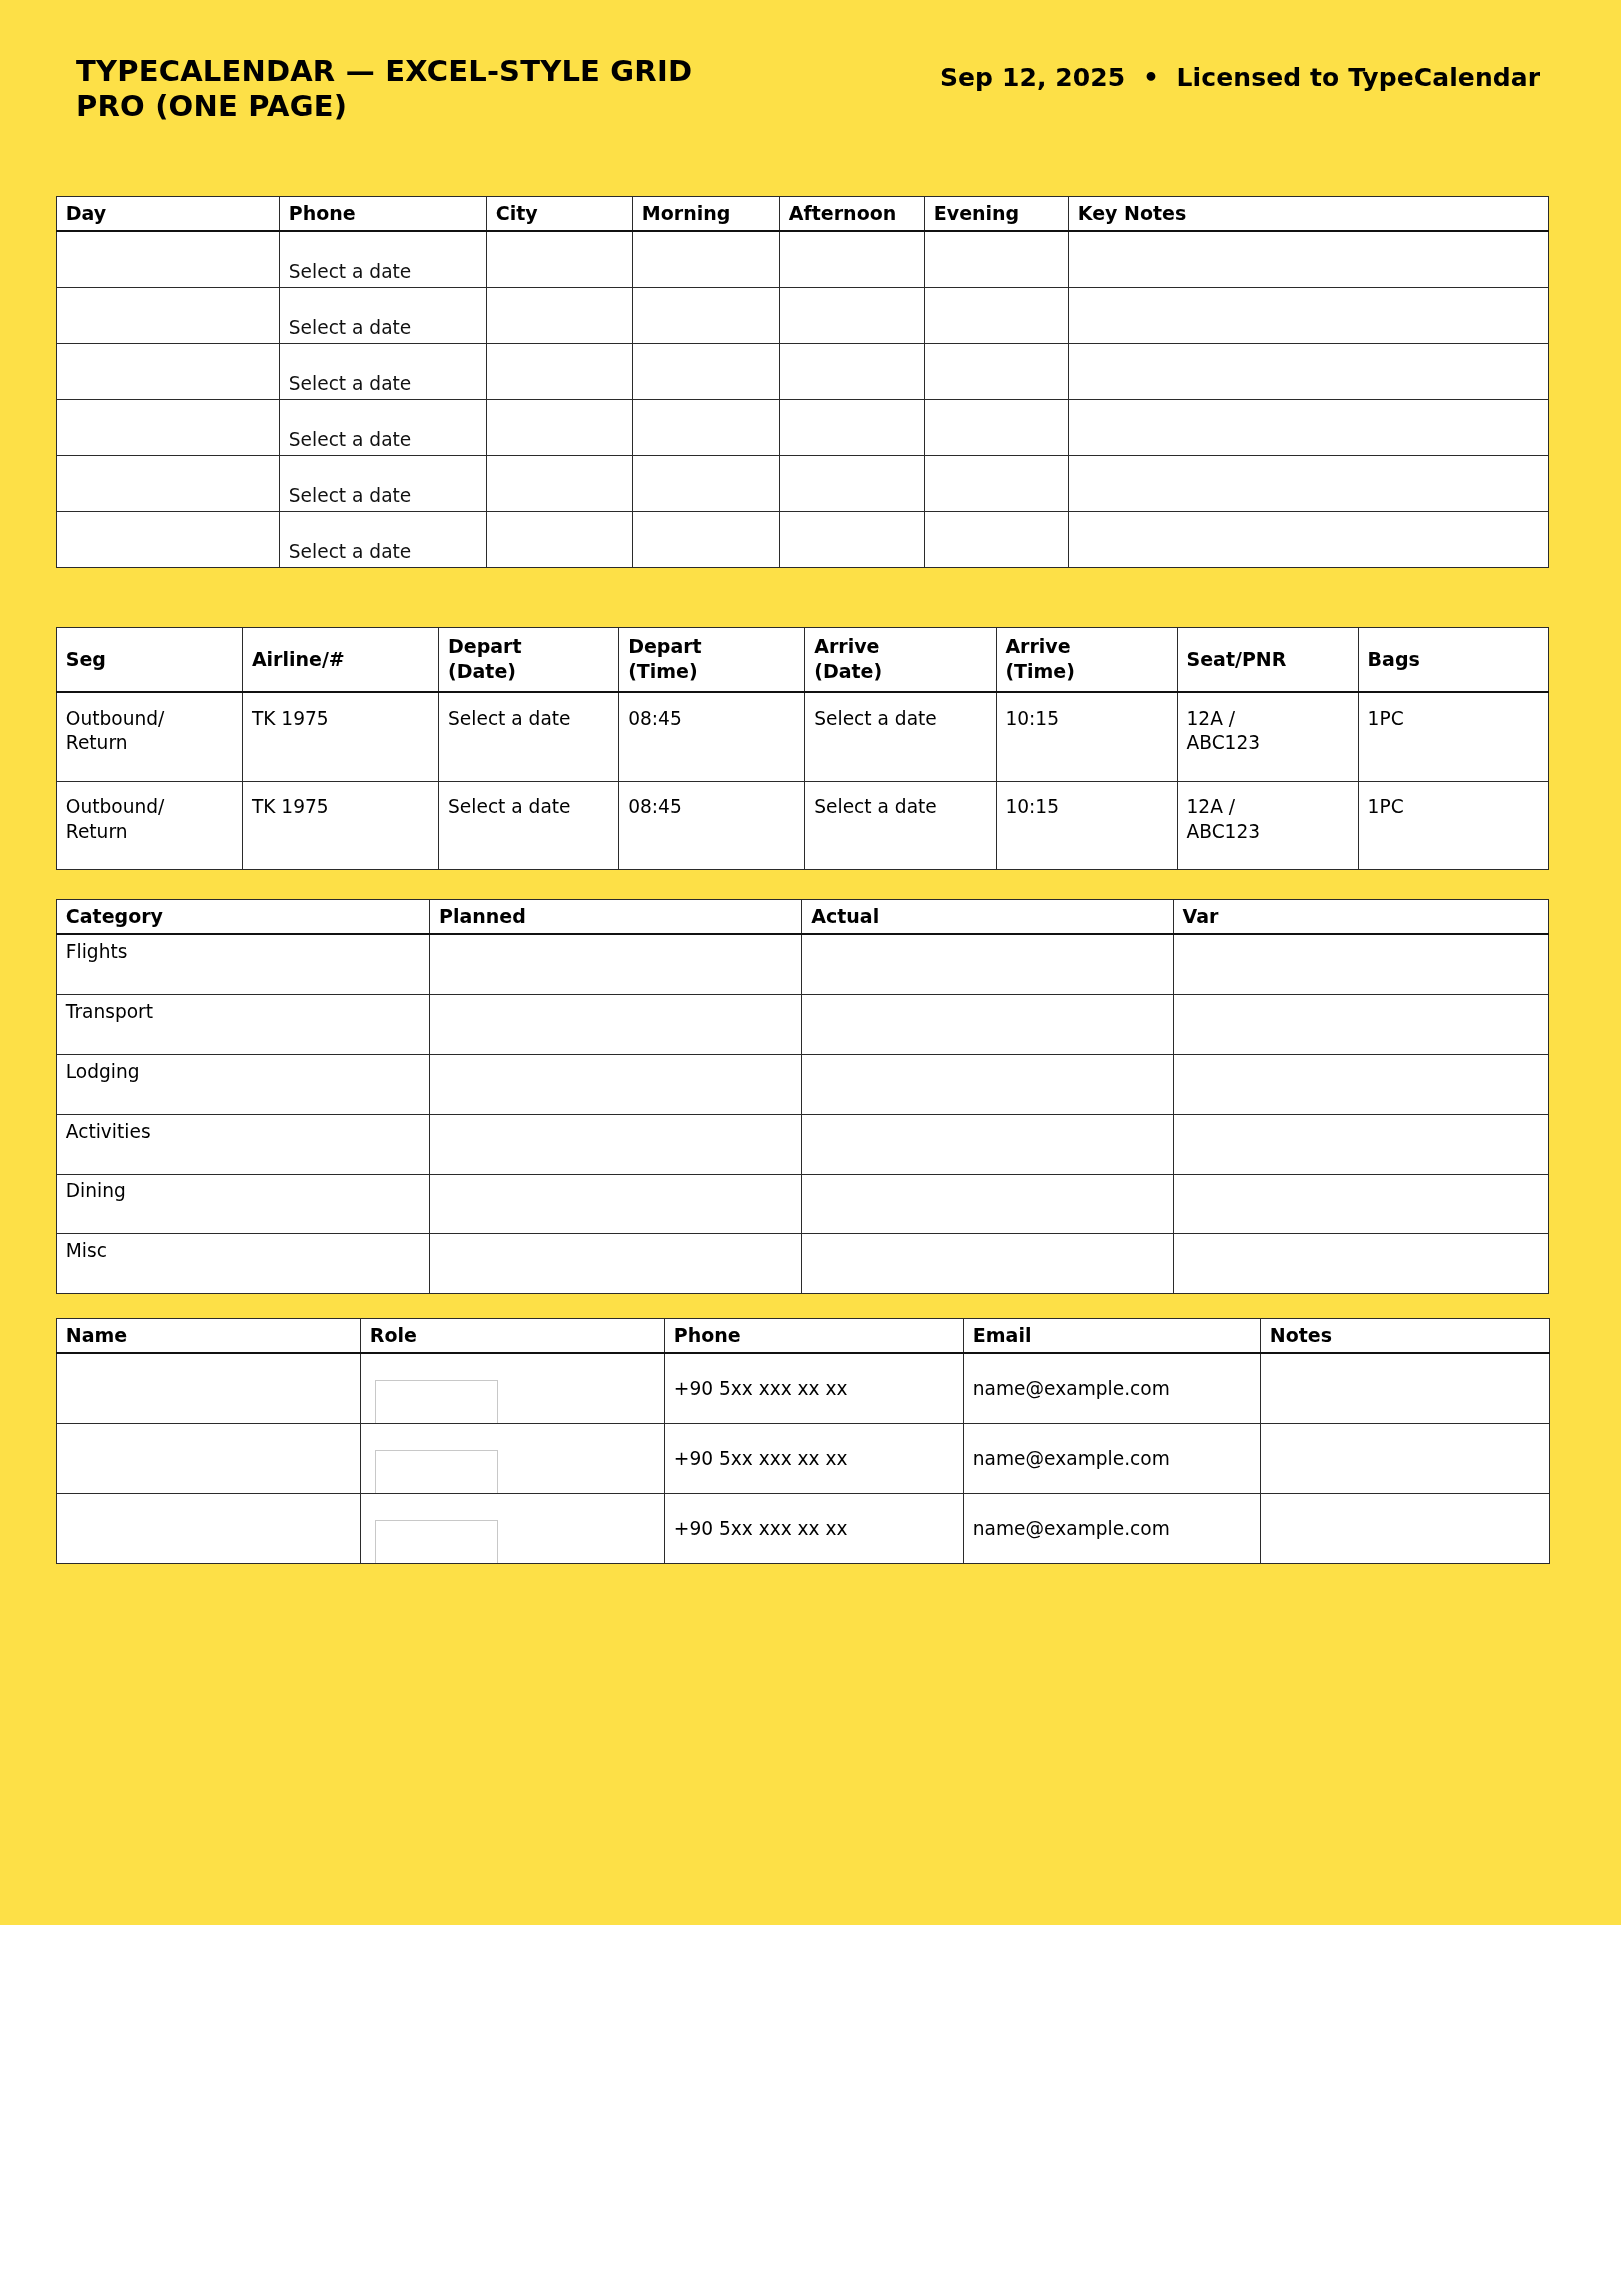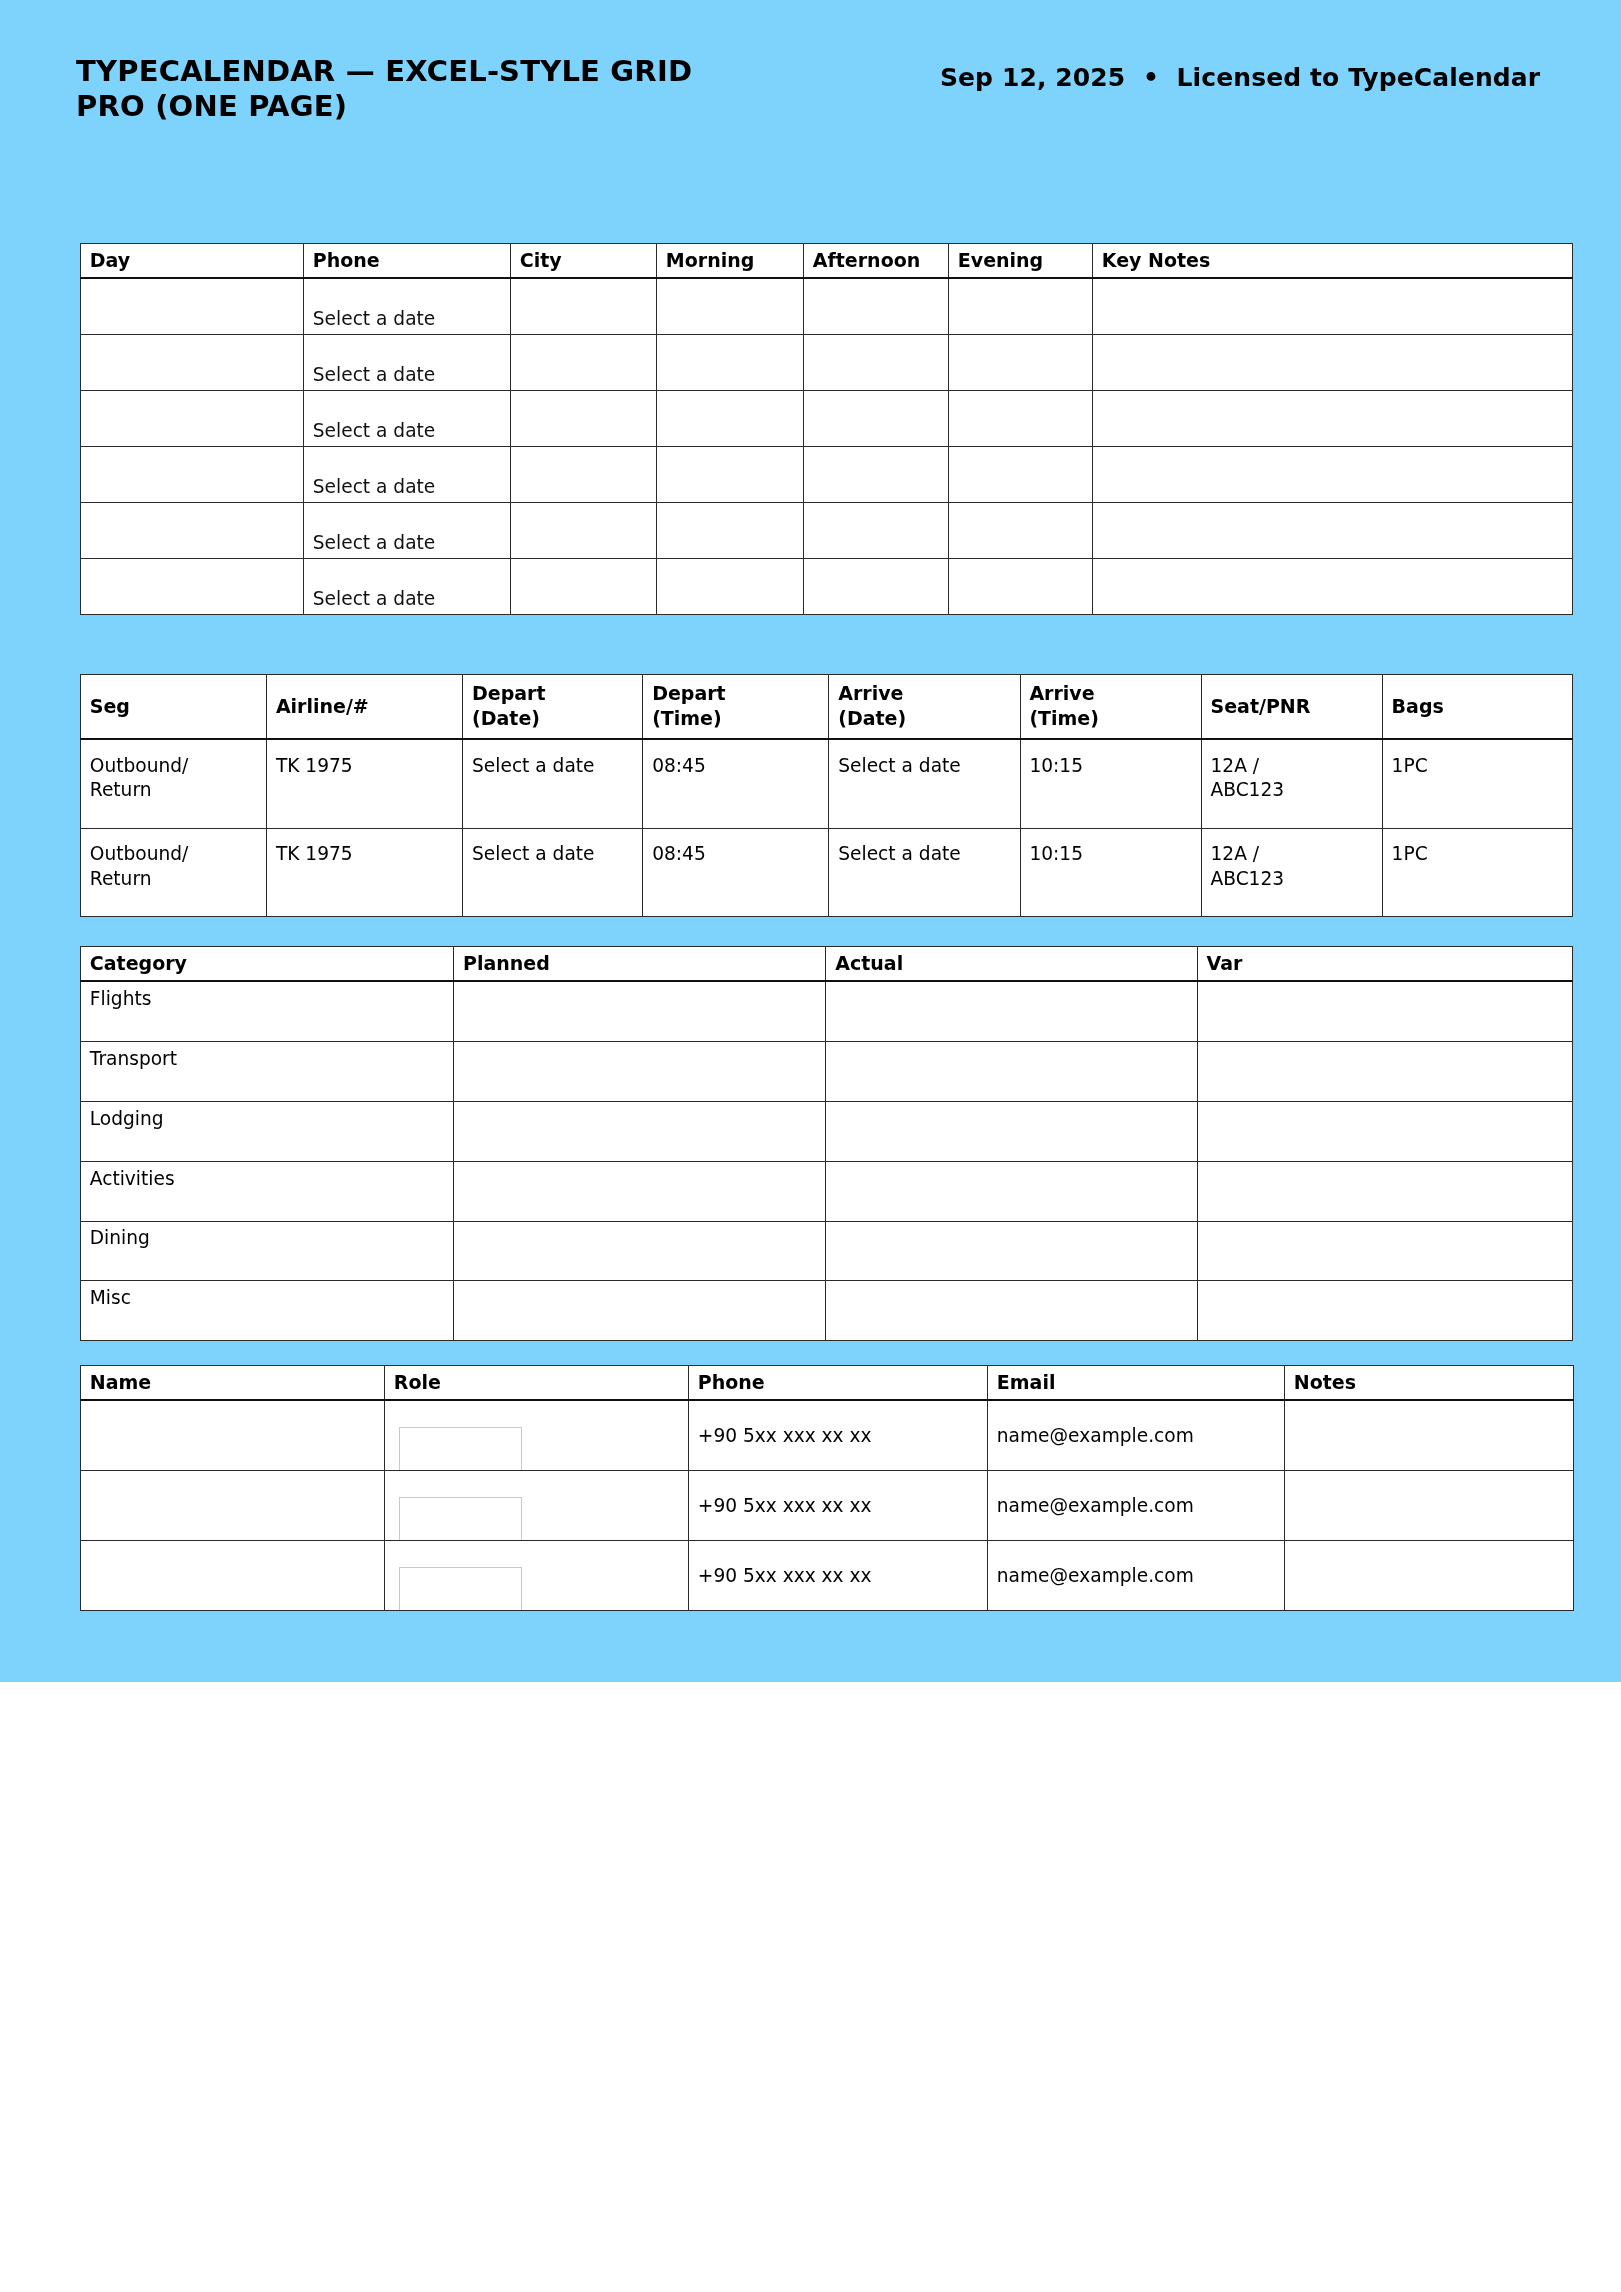--- a/index.html
+++ b/index.html
@@ -7,22 +7,22 @@
     padding: 0;
     background: #ffffff;
   }
   body {
     font-family: "DejaVu Sans", sans-serif;
     color: #000000;
   }
   .page {
     position: relative;
     width: 1621px;
-    height: 1682px;
-    background: #7dd3fc;
+    height: 1925px;
+    background: #fde047;
     box-sizing: border-box;
     padding: 0;
     overflow: hidden;
   }
 
   
   .header {
     position: absolute;
     left: 76px;
     top: 54px;
@@ -49,26 +49,25 @@
     white-space: nowrap;
     letter-spacing: 0.1px;
   }
   .header-meta .sep {
     padding: 0 8.8px;
   }
 
   
   .grid {
     position: absolute;
-    left: 80px;
+    left: 56px;
     width: 1493px;
     border-collapse: collapse;
     table-layout: fixed;
     font-size: 18.6px;
-    margin-top: 47px;
   }
   .grid th, .grid td {
     border: 1px solid #2b2b2b;
     padding: 0;
     vertical-align: top;
     font-weight: normal;
     text-align: left;
     background: #ffffff;
   }
   .grid thead th {

